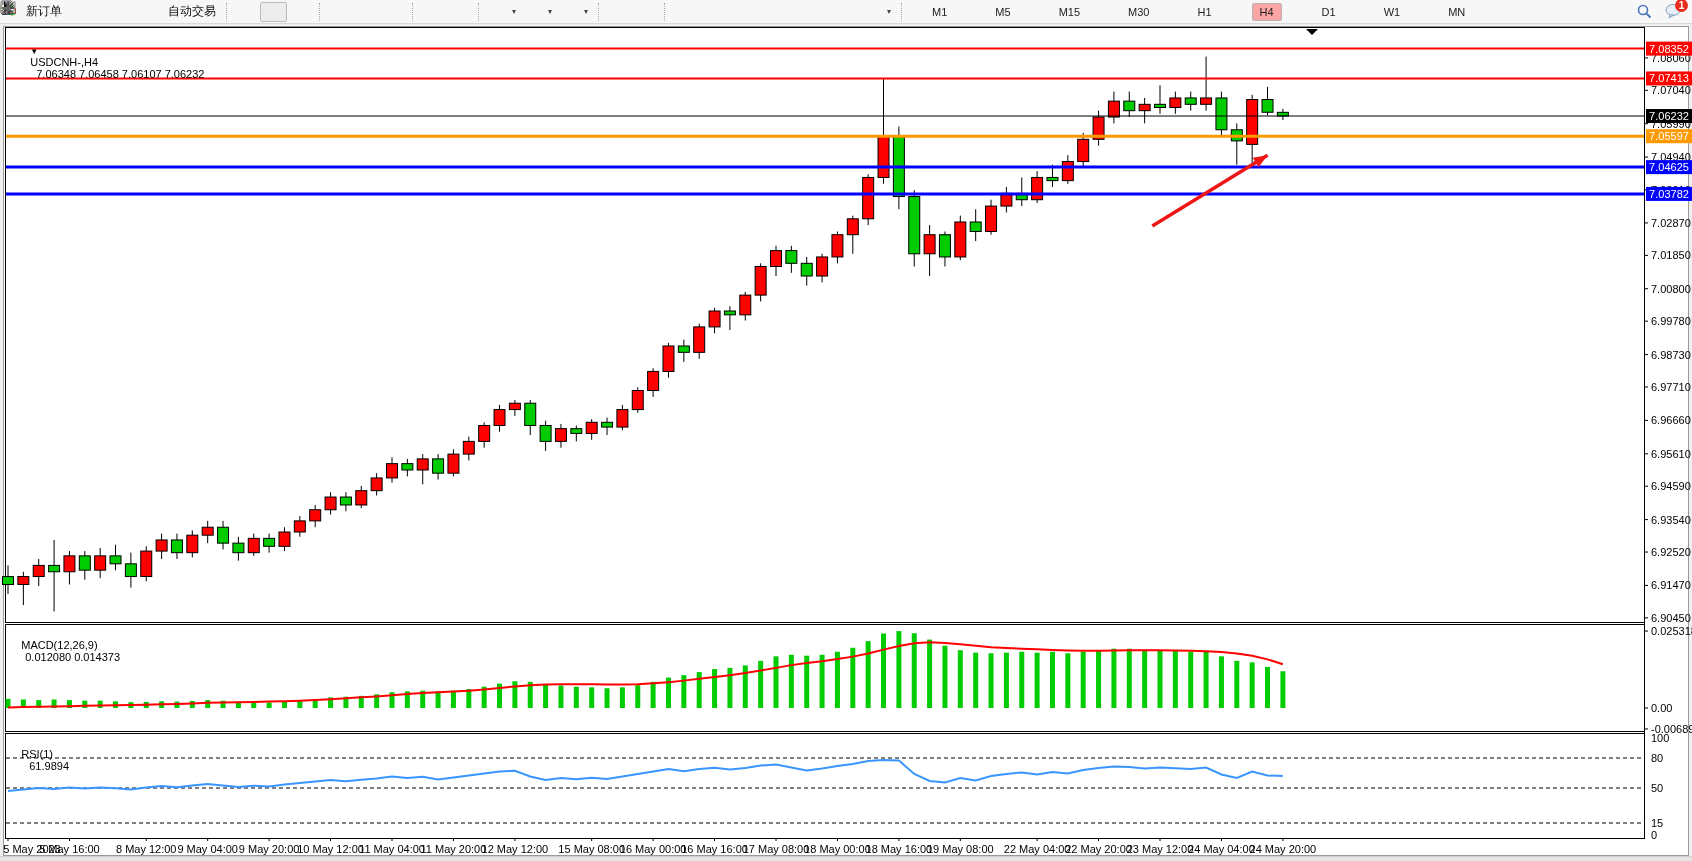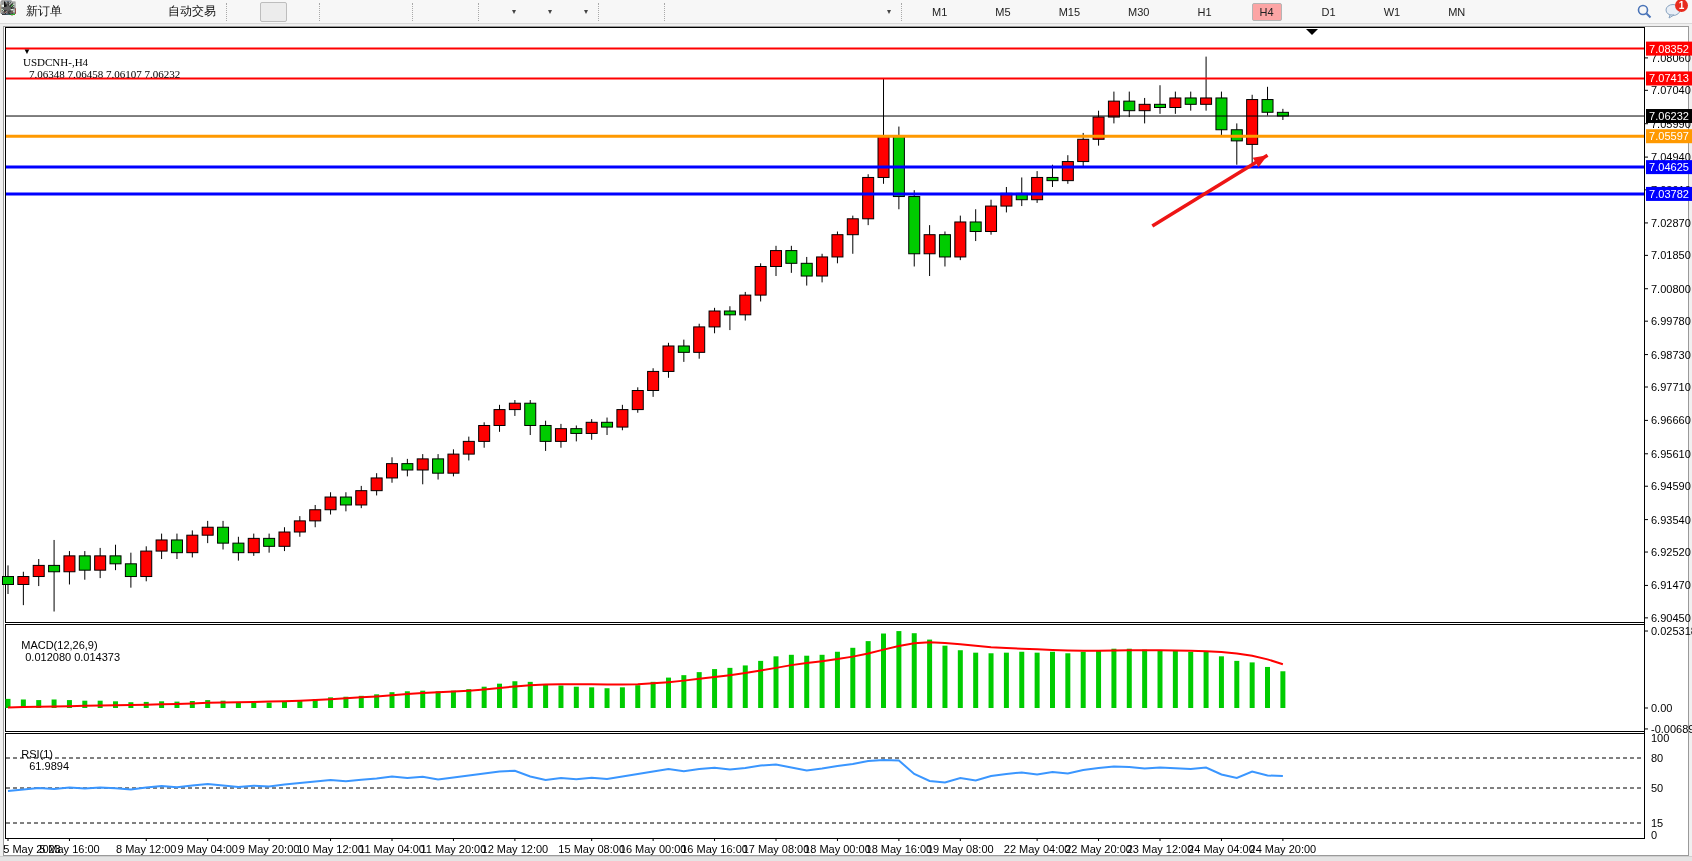--- a/index.html
+++ b/index.html
@@ -15,21 +15,21 @@
   .tf.active{background:#fca5a5;border-color:#b5b5b5;}
   .tbi{display:inline-flex;width:17px;height:17px;align-items:center;justify-content:center;}
   .caret{font-size:8px;color:#444;margin-left:1px;}
   #right-tools{margin-left:auto;display:flex;align-items:center;margin-right:10px;position:relative;}
   #badge{position:absolute;right:-6px;top:-4px;background:#e82c1e;color:#fff;border-radius:8px;font-size:10px;
          min-width:13px;height:13px;line-height:13px;text-align:center;font-weight:bold;}
   
   #chart-window{position:absolute;left:3px;top:26px;width:1686px;height:830px;background:#fff;border:1px solid #9a9a9a;box-sizing:border-box;}
   svg{position:absolute;left:0;top:0;}
   .ovl{position:absolute;font-size:11px;color:#000;white-space:pre;z-index:5;}
-  #symbol-header{left:12px;top:32px;font-family:Liberation Serif, serif;}
+  #symbol-header{left:18px;top:32px;}
   #macd-header{left:9px;top:627px;}
   #rsi-header{left:9px;top:736px;}
   #bottom-strip{position:absolute;left:0;bottom:0;width:1692px;height:4px;background:#e4e4e4;border-top:1px solid #cfcfcf;}
 </style>
 </head>
 <body>
 
 <div id="app">
 
   <div id="toolbar">

